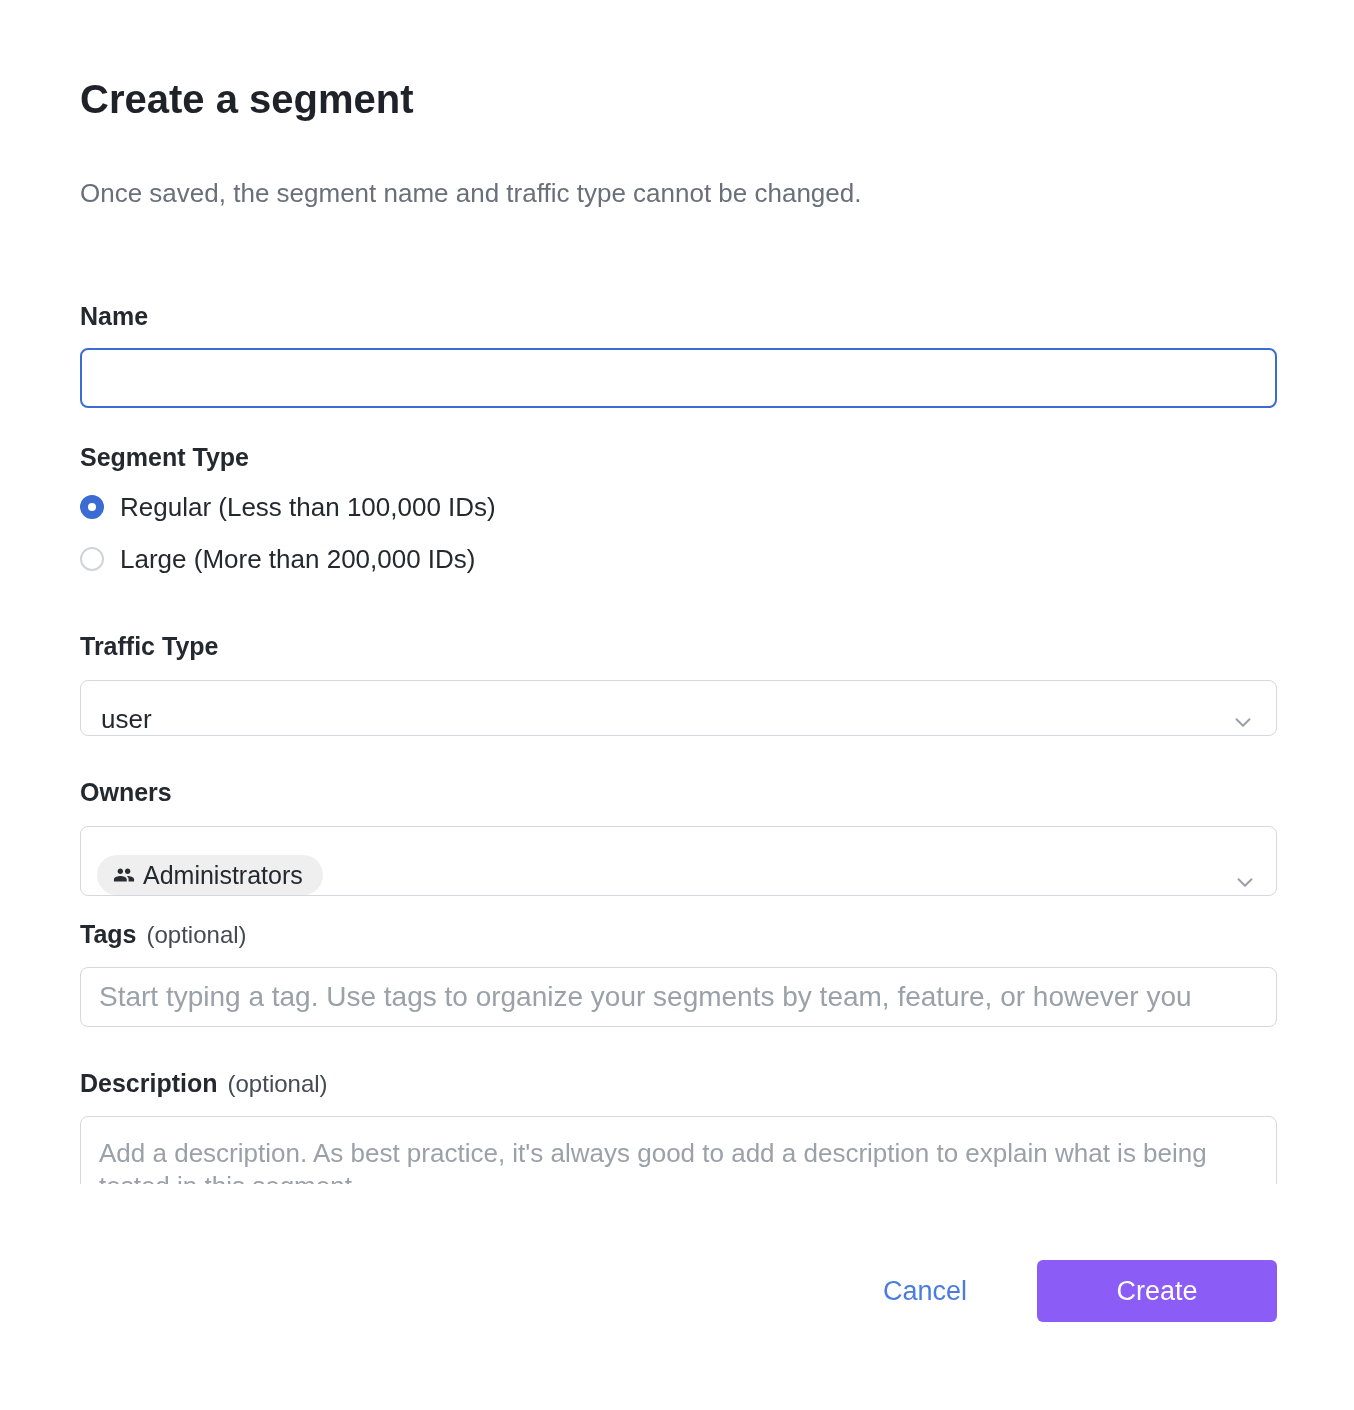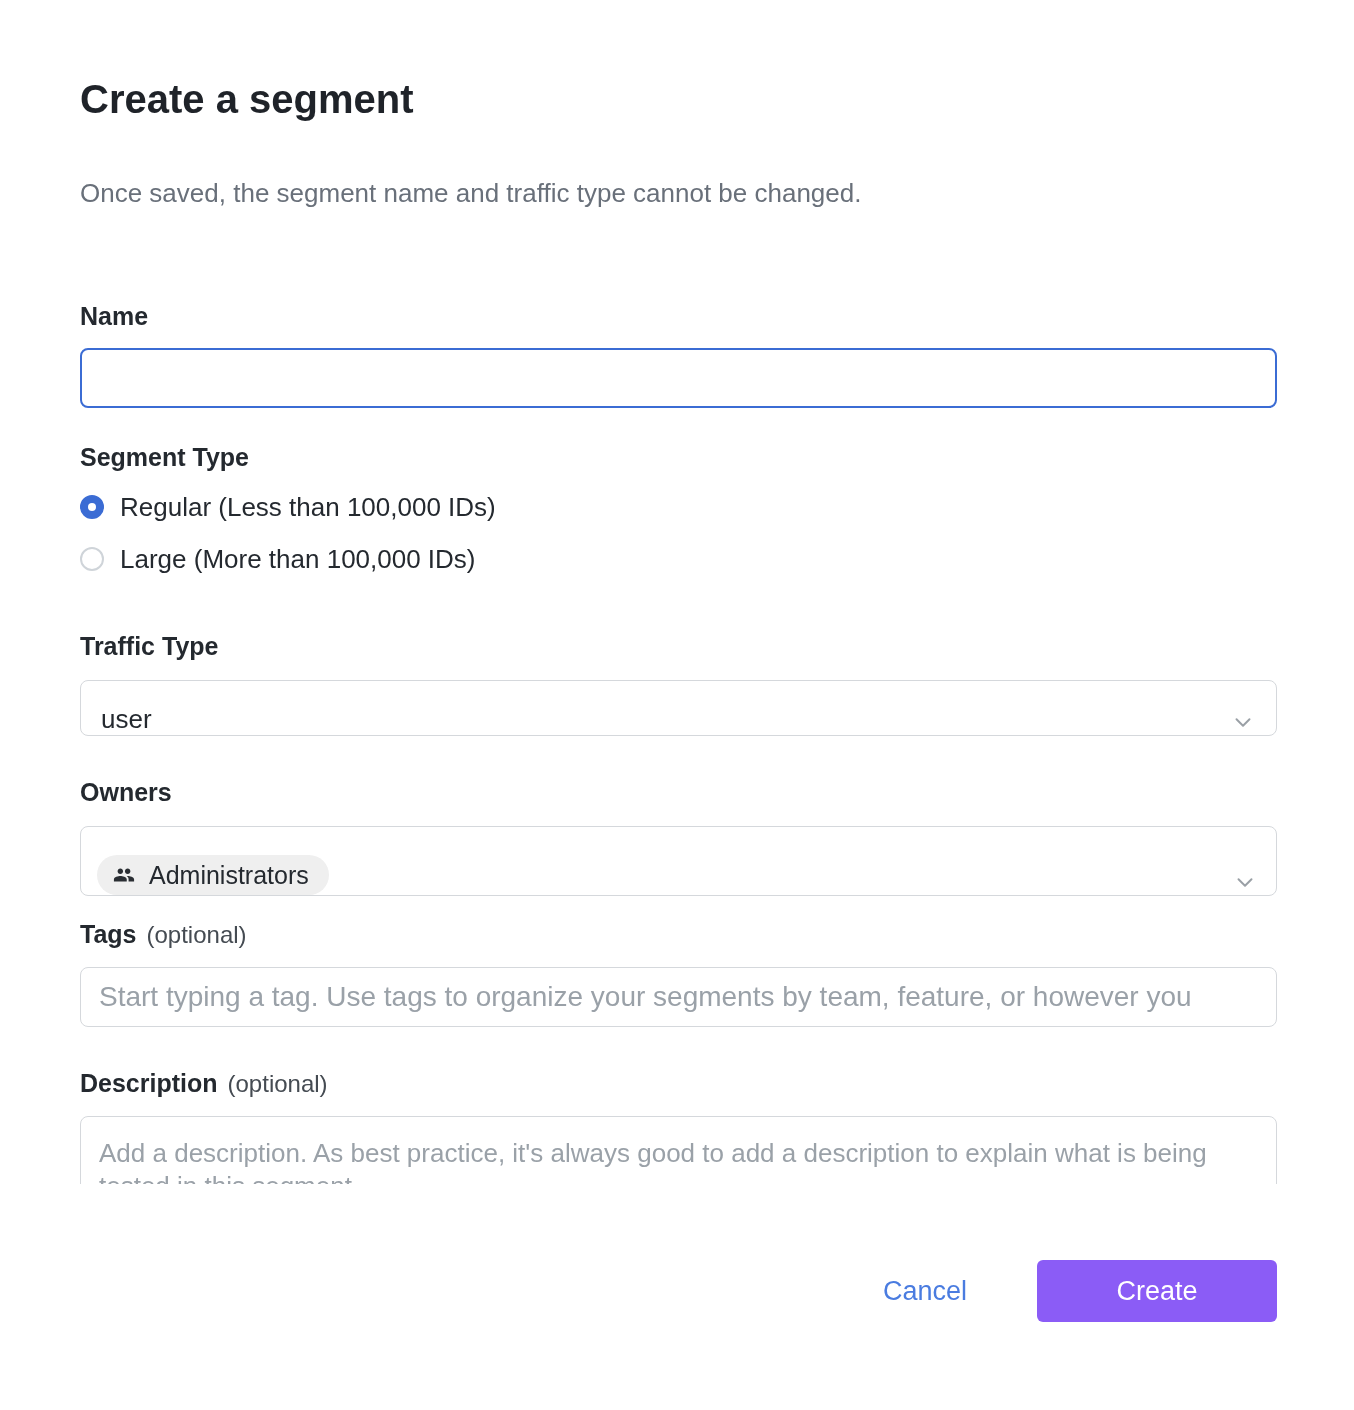--- a/index.html
+++ b/index.html
@@ -52,21 +52,21 @@
     margin-top: 20px; width: 100%; height: 56px;
     border: 1px solid #d5d8dc; border-radius: 8px;
     display: flex; align-items: flex-end; justify-content: space-between;
     padding: 0 20px; cursor: pointer; background: #ffffff;
   }
   .select-value { font-size: 26px; color: #24292f; }
   .owners-box { height: 70px; padding: 0 18px 0 16px; }
   .chevron { width: 26px; height: 26px; flex: 0 0 auto; }
 
   .chip {
-    display: inline-flex; align-items: center; gap: 14px;
+    display: inline-flex; align-items: center; gap: 8px;
     height: 40px; padding: 0 20px 0 16px; border-radius: 20px;
     background: #efefef; font-size: 25px; color: #24292f;
   }
   .chip svg { width: 22px; height: 22px; }
 
   .textarea-clip { margin-top: 18px; height: 68px; overflow: hidden; }
   .desc-textarea {
     width: 100%; height: 132px; border: 1px solid #d5d8dc; border-radius: 8px;
     font-size: 26px; line-height: 33px; padding: 20px 18px; resize: none;
     outline: none; font-family: inherit; color: #24292f; display: block;
@@ -97,21 +97,21 @@
   <input class="text-input name-input" type="text" value="" style="">
 
   <div class="field-label mt-seg-label">Segment Type</div>
   <div class="radio-group">
     <div class="radio-row">
       <span class="radio-circle selected"></span>
       <span class="radio-label">Regular (Less than 100,000 IDs)</span>
     </div>
     <div class="radio-row">
       <span class="radio-circle"></span>
-      <span class="radio-label">Large (More than 100,000 IDs)</span>
+      <span class="radio-label">Large (More than 200,000 IDs)</span>
     </div>
   </div>
 
   <div class="field-label mt-traffic-label">Traffic Type</div>
   <div class="select-box">
     <span class="select-value">user</span>
     <svg class="chevron" viewBox="0 0 24 24">
       <path d="M6 9.5l6 6 6-6" fill="none" stroke="#9aa0a6" stroke-width="1.8" stroke-linecap="round" stroke-linejoin="round"></path>
     </svg>
   </div>

